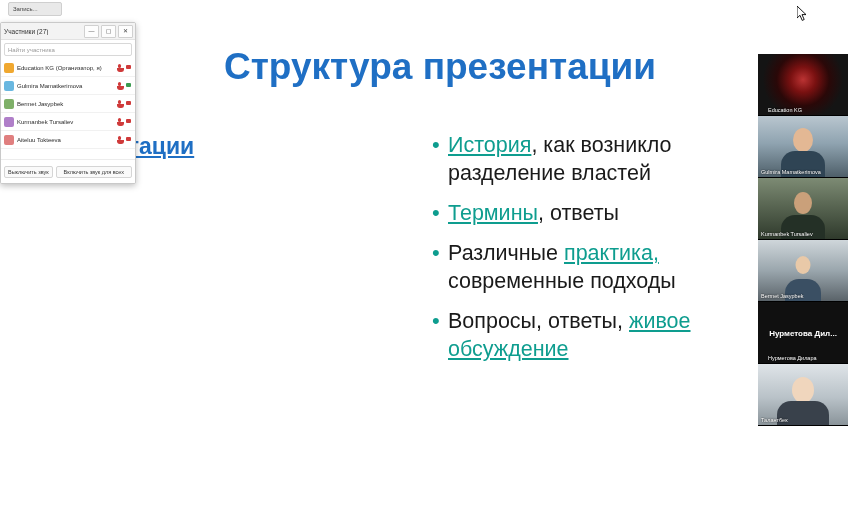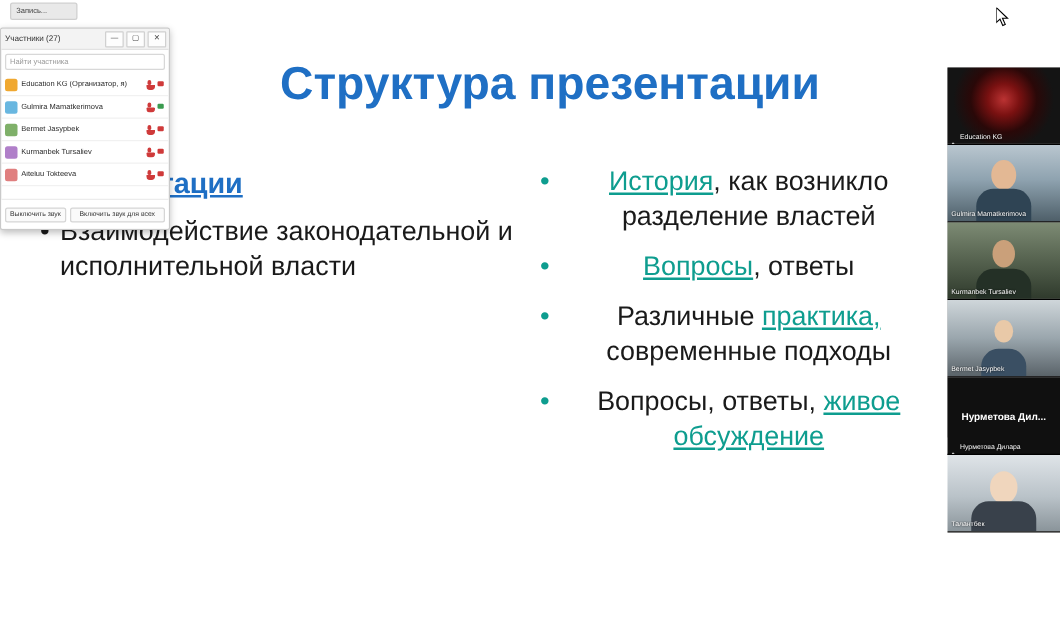--- a/index.html
+++ b/index.html
@@ -43,21 +43,20 @@
   }
   #col-left {
     left: 30px;
     top: 132px;
     width: 390px;
   }
   #col-right {
     left: 430px;
     top: 132px;
     width: 320px;
-    text-align: center;
   }
   .col-head {
     font-size: 23px;
     font-weight: bold;
     color: #1f6fc4;
     text-decoration: underline;
     margin-bottom: 10px;
     white-space: nowrap;
   }
   ul.bullets {
@@ -250,21 +249,21 @@
     height: 16px;
   }
 
   
   #filmstrip {
     position: absolute;
     right: 0;
     top: 54px;
     width: 90px;
     height: 296px;
-    background: #a3a3a3;
+    background: #86efac;
   }
   .vtile {
     position: relative;
     width: 90px;
     height: 62px;
     overflow: hidden;
     border-bottom: 1px solid #000;
     box-sizing: border-box;
   }
   .vname {
@@ -331,28 +330,27 @@
 </head>
 <body>
 
 <div id="slide">
 
   <div id="slide-title">Структура презентации</div>
 
   <div class="col" id="col-left">
     <div class="col-head">2 презентации</div>
     <ul class="bullets">
-      <li>Взаимодействие законодательной и исполнительной власти</li>
     </ul>
   </div>
 
   <div class="col" id="col-right">
     <ul class="bullets">
       <li><span class="hl">История</span><span>, как возникло разделение властей</span></li>
-      <li><span class="hl">Вопросы</span><span>, ответы</span></li>
+      <li><span class="hl">Термины</span><span>, ответы</span></li>
       <li><span>Различные </span><span class="hl">практика,</span><span> современные подходы</span></li>
       <li><span>Вопросы, ответы, </span><span class="hl">живое обсуждение</span><span></span></li>
     </ul>
   </div>
 </div>
 
 <div id="rec-pill">
   <span>Запись...</span>
 </div>
 

